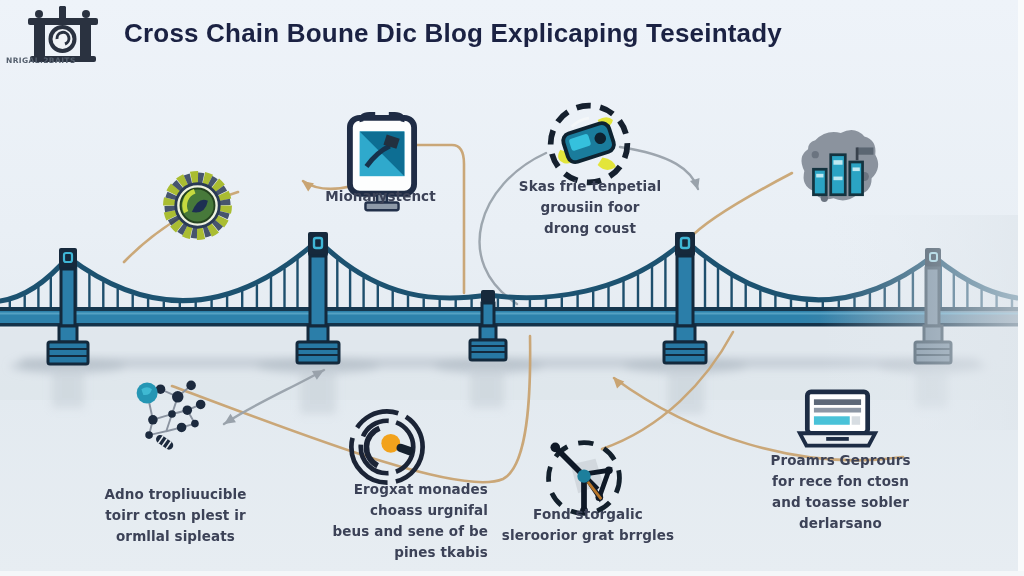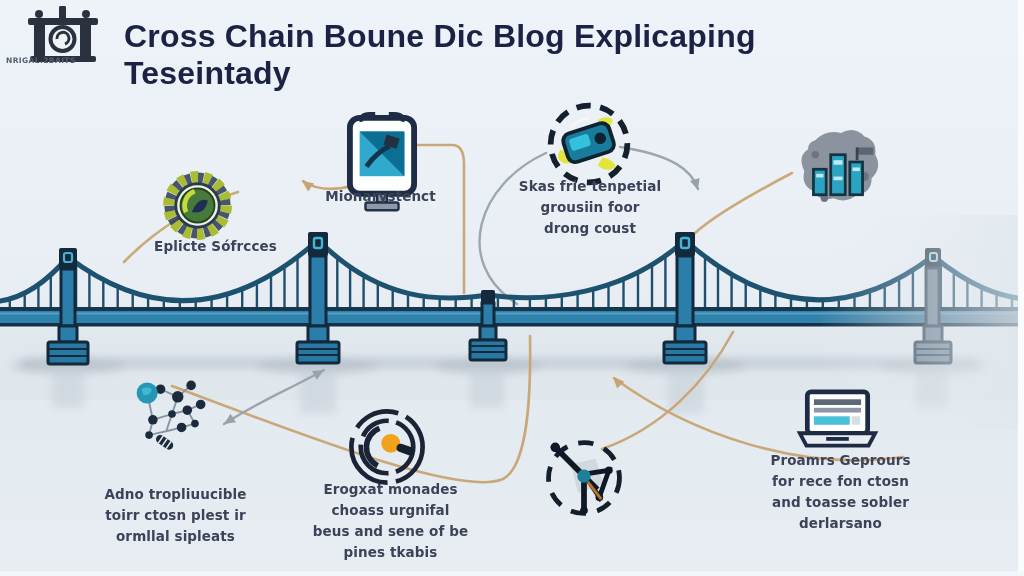--- a/index.html
+++ b/index.html
@@ -3,34 +3,34 @@
 <meta charset="utf-8">
 <style>
   html,body{margin:0;padding:0;background:#dfe5ea;}
   .canvas{position:relative;width:1024px;height:576px;overflow:hidden;
     background:linear-gradient(180deg,#eef3f9 0%,#e9eff5 40%,#e3eaf0 68%,#e7edf2 100%);
     font-family:"DejaVu Sans",sans-serif;}
   .scene{position:absolute;left:0;top:0;width:1024px;height:576px;}
   .edge-r{position:absolute;right:0;top:0;width:6px;height:576px;background:#f9fbfc;}
   .edge-b{position:absolute;left:0;bottom:0;width:1024px;height:5px;background:#f4f7f9;}
   .header-title{position:absolute;left:124px;top:18px;width:680px;
-    font-family:"Liberation Sans",sans-serif;font-weight:800;font-size:32px;
+    font-family:"Liberation Sans",sans-serif;font-weight:800;font-size:26px;
     color:#1b2243;letter-spacing:.2px;}
   .logo{position:absolute;left:16px;top:6px;width:96px;height:66px;text-align:center;}
   .logo-caption{position:absolute;left:6px;top:56px;width:104px;
     font-size:7.5px;letter-spacing:.4px;color:#55606e;font-weight:600;}
   .icon{position:absolute;}
   .label{position:absolute;text-align:center;white-space:pre-line;
     color:#3c4257;font-size:13.5px;line-height:21px;font-weight:600;letter-spacing:.1px;}
   .lbl-gear{left:118px;top:236px;width:195px;}
   .lbl-monitor{left:288px;top:186px;width:185px;}
   .lbl-camera{left:498px;top:176px;width:184px;}
   .lbl-cloud{left:748px;top:203px;width:184px;}
   .lbl-molecule{left:78px;top:448px;width:195px;margin-top:36px;}
-  .lbl-rings{left:293px;top:479px;width:195px;}
+  .lbl-rings{left:293px;top:479px;width:195px;text-align:right;}
   .lbl-compass{left:488px;top:504px;width:200px;}
   .lbl-laptop{left:743px;top:450px;width:195px;}
 </style>
 </head>
 <body>
 
 <div class="canvas">
 
   <svg class="scene" viewBox="0 0 1024 576">
     <defs>
@@ -369,32 +369,33 @@
       <rect x="18" y="4" width="64" height="44" rx="4" fill="#ffffff" stroke="#1d2c44" stroke-width="5"></rect>
       <rect x="25" y="12" width="50" height="6" fill="#5d6878"></rect>
       <rect x="25" y="21" width="50" height="5" fill="#8d97a5"></rect>
       <rect x="25" y="30" width="38" height="9" fill="#49c2d8"></rect>
       <rect x="65" y="30" width="9" height="9" fill="#d7dde2"></rect>
       <path d="M10,48 h80 l-7,13 h-66 z" fill="#e8edf1" stroke="#1d2c44" stroke-width="4"></path>
       <rect x="38" y="52" width="24" height="4" fill="#1d2c44"></rect>
     </svg>
   </div>
 
-  <div class="label lbl-gear">Eplicte Sófrcces</div>
   <div class="label lbl-monitor">Mionarystenct</div>
   <div class="label lbl-camera">Skas frie tenpetial
 grousiin foor
 drong coust</div>
   <div class="label lbl-molecule">Adno tropliuucible
 toirr ctosn plest ir
 ormllal sipleats</div>
   <div class="label lbl-rings">Erogxat monades
 choass urgnifal
 beus and sene of be
 pines tkabis</div>
+  <div class="label lbl-compass">Fond storgalic
+sleroorior grat brrgles</div>
   <div class="label lbl-laptop">Proamrs Geprours
 for rece fon ctosn
 and toasse sobler
 derlarsano</div>
 
   <div class="edge-r"></div>
   <div class="edge-b"></div>
 </div>
 
 </body></html>

